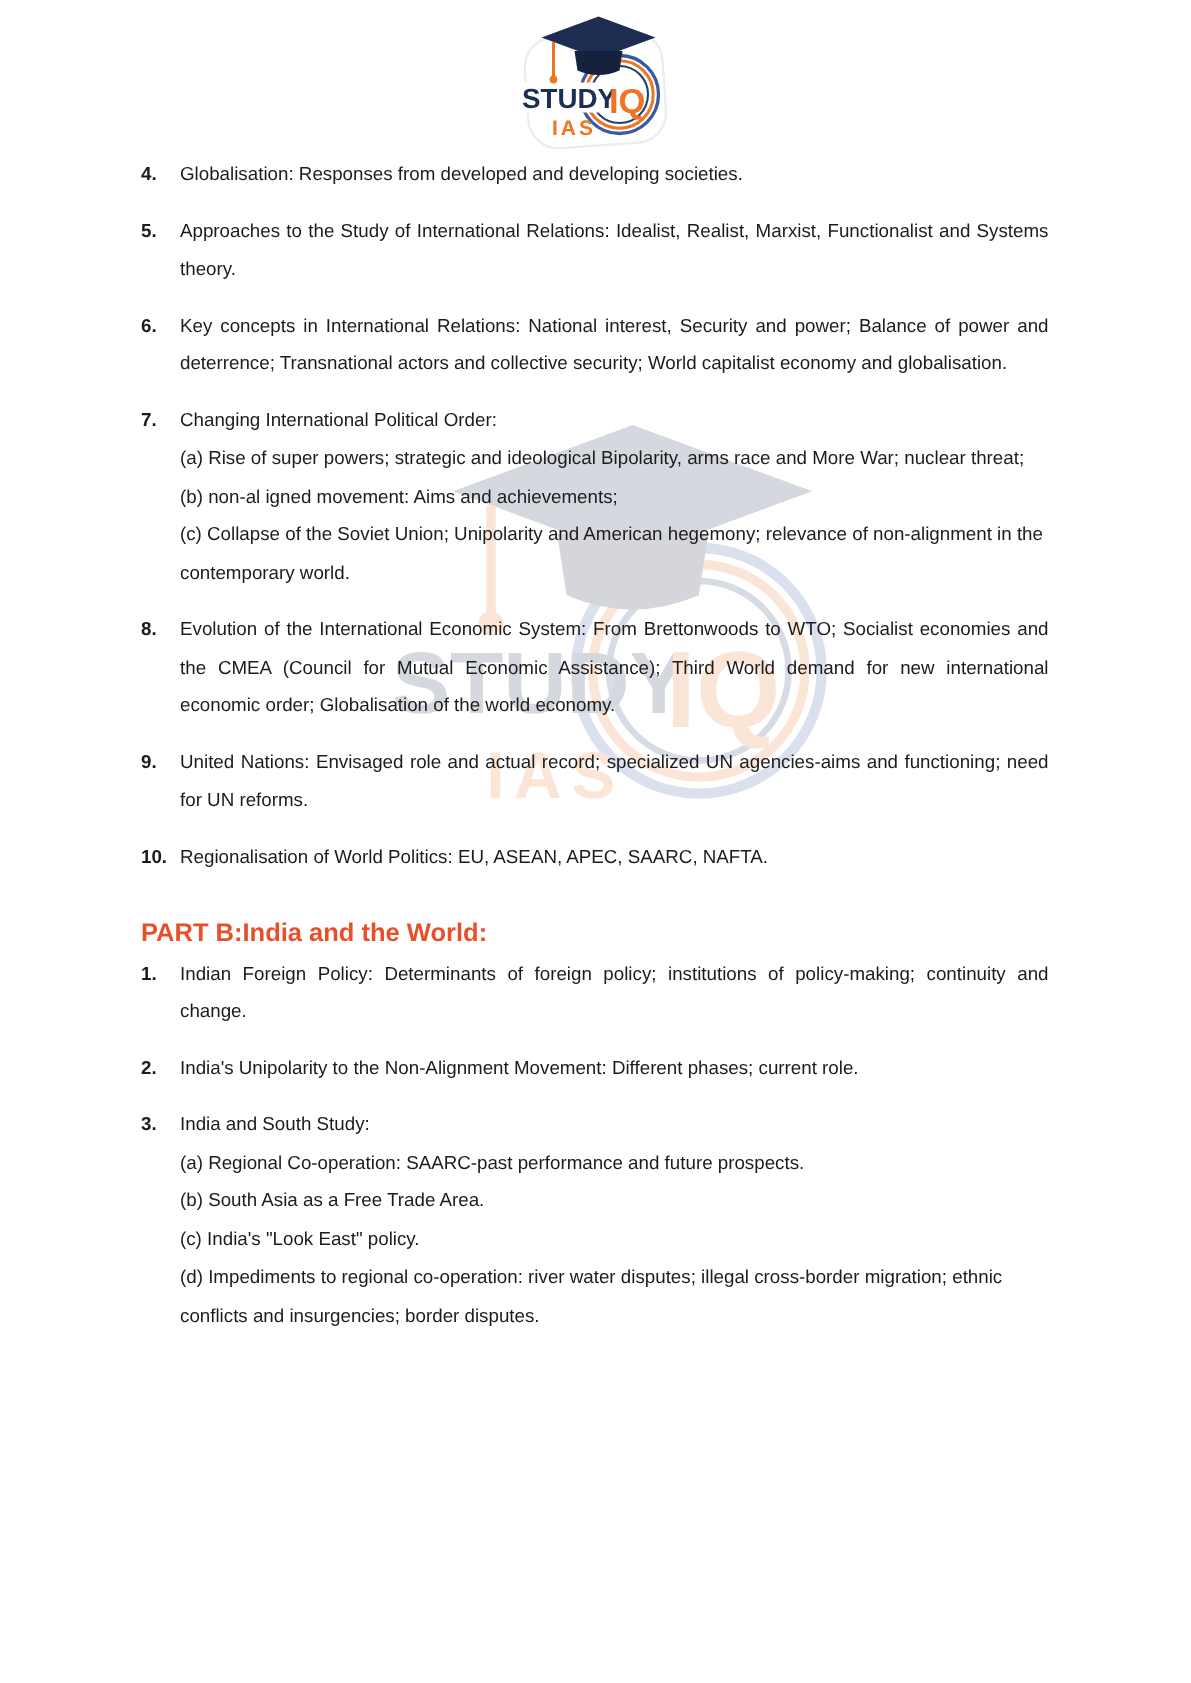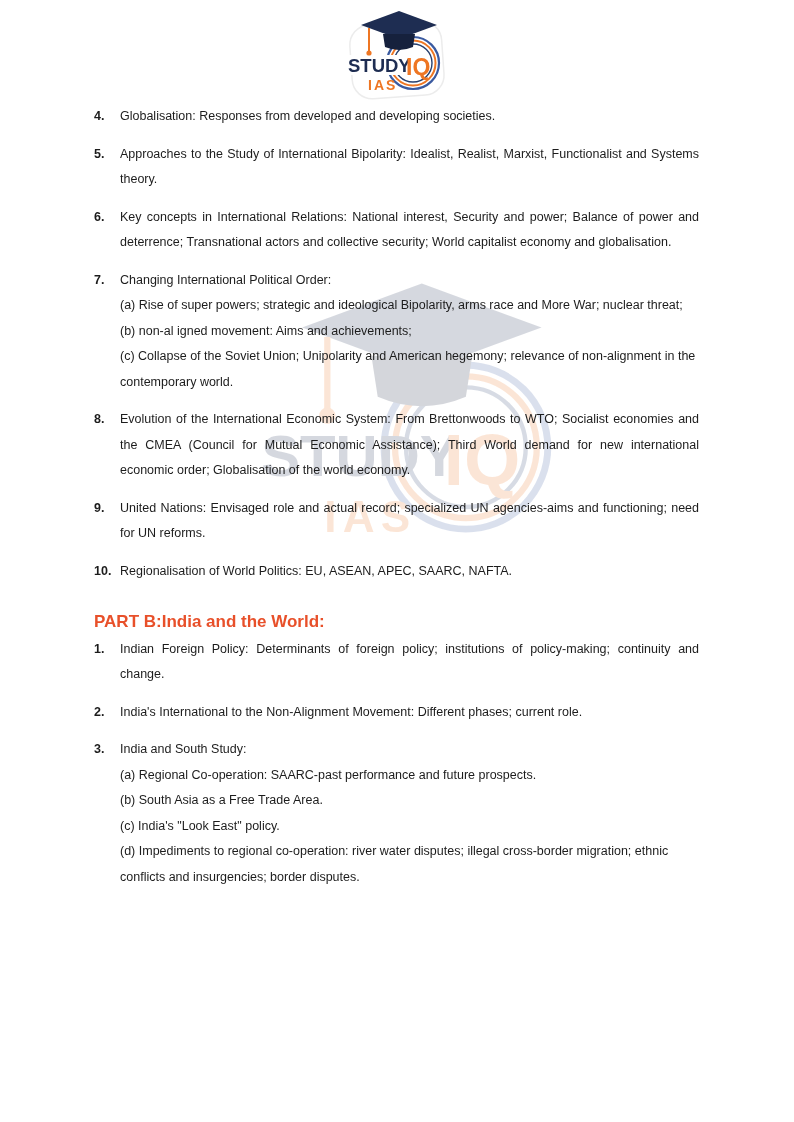--- a/index.html
+++ b/index.html
@@ -115,21 +115,21 @@
     <div class="list">
         <div class="item">
           <span class="num">4.</span>
           <div class="body">
             <p class="para"><span class="lead">Globalisation:</span> Responses from developed and developing societies.</p>
           </div>
         </div>
         <div class="item">
           <span class="num">5.</span>
           <div class="body">
-            <p class="para"><span class="lead">Approaches to the Study of International Bipolarity:</span> Idealist, Realist, Marxist, Functionalist and Systems theory.</p>
+            <p class="para"><span class="lead">Approaches to the Study of International Relations:</span> Idealist, Realist, Marxist, Functionalist and Systems theory.</p>
           </div>
         </div>
         <div class="item">
           <span class="num">6.</span>
           <div class="body">
             <p class="para"><span class="lead">Key concepts in International Relations:</span> National interest, Security and power; Balance of power and deterrence; Transnational actors and collective security; World capitalist economy and globalisation.</p>
           </div>
         </div>
         <div class="item">
           <span class="num">7.</span>
@@ -163,21 +163,21 @@
     <div class="list">
         <div class="item">
           <span class="num">1.</span>
           <div class="body">
             <p class="para"><span class="lead">Indian Foreign Policy:</span> Determinants of foreign policy; institutions of policy-making; continuity and change.</p>
           </div>
         </div>
         <div class="item">
           <span class="num">2.</span>
           <div class="body">
-            <p class="para"><span class="lead">India's International to the Non-Alignment Movement:</span> Different phases; current role.</p>
+            <p class="para"><span class="lead">India's Unipolarity to the Non-Alignment Movement:</span> Different phases; current role.</p>
           </div>
         </div>
         <div class="item">
           <span class="num">3.</span>
           <div class="body">
             <p class="para"><span class="lead">India and South Study:</span></p>
             <p class="sub">(a) Regional Co-operation: SAARC-past performance and future prospects.</p>
             <p class="sub">(b) South Asia as a Free Trade Area.</p>
             <p class="sub">(c) India's "Look East" policy.</p>
             <p class="sub">(d) Impediments to regional co-operation: river water disputes; illegal cross-border migration; ethnic conflicts and insurgencies; border disputes.</p>

